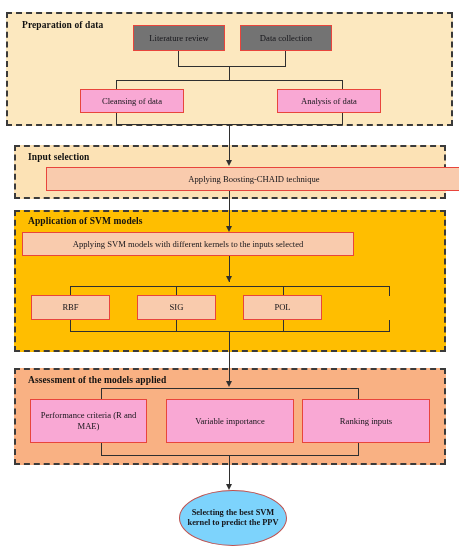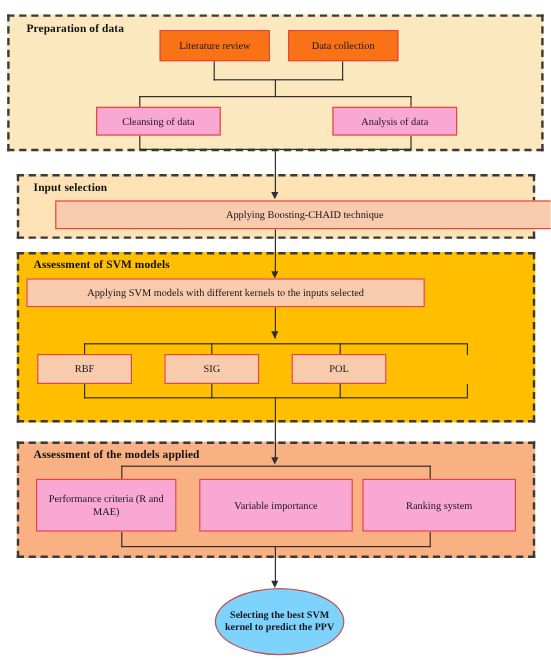--- a/index.html
+++ b/index.html
@@ -47,21 +47,21 @@
     display: flex;
     align-items: center;
     justify-content: center;
     text-align: center;
     font-size: 8.6px;
     line-height: 1.25;
     color: #15151a;
     padding: 1px 3px;
     z-index: 5;
   }
-  .node.green { background: #f97316; }
+  .node.green { background: #737373; }
   .node.blue  { background: #f9a8d4; }
   .node.peach { background: #F9CBAD; }
 
   
   #terminal-ellipse {
     position: absolute;
     box-sizing: border-box;
     left: 179px; top: 490px;
     width: 108px; height: 56px;
     border-radius: 50%;
@@ -132,21 +132,21 @@
 
   <div class="panel" id="panel-input"></div>
   <div class="panel-title" style="left:28px; top:152px;">Input selection</div>
 
   <div class="node peach" style="left:22px; top:167px; width:416px; height:24px;margin-left:24px;">Applying Boosting-CHAID technique</div>
 
   <div class="conn v" style="left:229px; top:191px; height:37px;"></div>
   <div class="arrowhead" style="left:226px; top:226px;"></div>
 
   <div class="panel" id="panel-svm"></div>
-  <div class="panel-title" style="left:28px; top:216px;">Assessment of SVM models</div>
+  <div class="panel-title" style="left:28px; top:216px;">Application of SVM models</div>
 
   <div class="node peach" style="left:22px; top:232px; width:332px; height:24px;">Applying SVM models with different kernels to the inputs selected</div>
 
   <div class="conn v" style="left:229px; top:256px; height:26px;"></div>
   <div class="arrowhead" style="left:226px; top:276px;"></div>
 
   <div class="conn h" style="left:70px; top:286px; width:319px;"></div>
   <div class="conn v" style="left:70px;  top:286px; height:10px;"></div>
   <div class="conn v" style="left:176px; top:286px; height:10px;"></div>
   <div class="conn v" style="left:283px; top:286px; height:10px;"></div>
@@ -167,21 +167,21 @@
 
   <div class="panel" id="panel-assessment"></div>
   <div class="panel-title" style="left:28px; top:375px;">Assessment of the models applied</div>
 
   <div class="conn h" style="left:101px; top:388px; width:258px;"></div>
   <div class="conn v" style="left:101px; top:388px; height:12px;"></div>
   <div class="conn v" style="left:358px; top:388px; height:12px;"></div>
 
   <div class="node blue" style="left:30px;  top:399px; width:117px; height:44px;">Performance criteria (R and MAE)</div>
   <div class="node blue" style="left:166px; top:399px; width:128px; height:44px;">Variable importance</div>
-  <div class="node blue" style="left:302px; top:399px; width:128px; height:44px;">Ranking system</div>
+  <div class="node blue" style="left:302px; top:399px; width:128px; height:44px;">Ranking inputs</div>
 
   <div class="conn v" style="left:101px; top:443px; height:13px;"></div>
   <div class="conn v" style="left:358px; top:443px; height:13px;"></div>
   <div class="conn h" style="left:101px; top:455px; width:258px;"></div>
 
   <div class="conn v" style="left:229px; top:455px; height:33px;"></div>
   <div class="arrowhead" style="left:226px; top:484px;"></div>
 
   <div id="terminal-ellipse">Selecting the best SVM kernel to predict the PPV</div>
 

